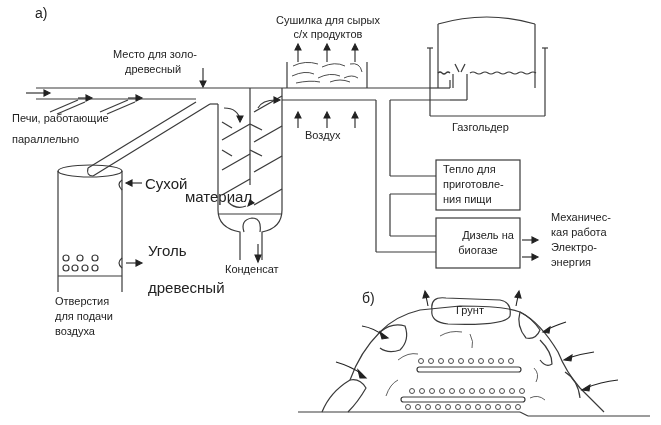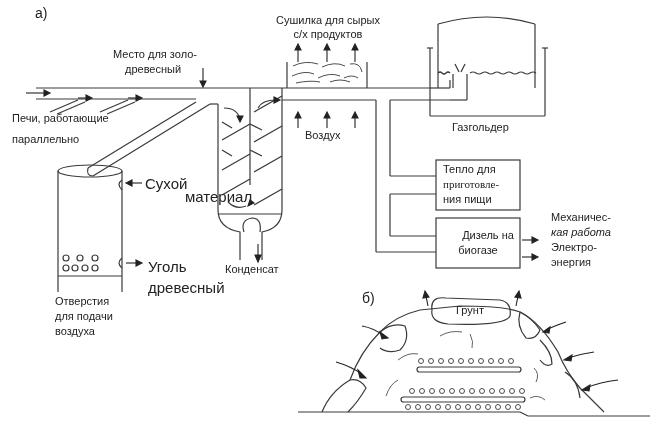--- a/index.html
+++ b/index.html
@@ -238,29 +238,29 @@
 <div class="lbl" style="left:113px;top:47px;">Место для золо-</div>
 <div class="lbl" style="left:125px;top:62px;">древесный</div>
 <div class="lbl ctr" style="left:258px;top:13px;width:140px;">Сушилка для сырых</div>
 <div class="lbl ctr" style="left:258px;top:27px;width:140px;">с/х продуктов</div>
 <div class="lbl" style="left:12px;top:111px;">Печи, работающие</div>
 <div class="lbl" style="left:12px;top:132px;">параллельно</div>
 <div class="lbl" style="left:305px;top:128px;">Воздух</div>
 <div class="lbl" style="left:452px;top:120px;">Газгольдер</div>
 <div class="lbl sm" style="left:145px;top:177px;">Сухой</div>
 <div class="lbl sm" style="left:145px;top:190px;padding-left:40px;">материал</div>
-<div class="lbl sm" style="left:148px;top:260px;">Уголь</div>
+<div class="lbl sm" style="left:148px;top:244px;">Уголь</div>
 <div class="lbl sm" style="left:148px;top:281px;">древесный</div>
 <div class="lbl" style="left:55px;top:294px;">Отверстия</div>
 <div class="lbl" style="left:55px;top:309px;">для подачи</div>
 <div class="lbl" style="left:55px;top:324px;">воздуха</div>
 <div class="lbl" style="left:225px;top:262px;">Конденсат</div>
 <div class="lbl" style="left:443px;top:162px;">Тепло для</div>
-<div class="lbl" style="left:443px;top:177px;font-family:Liberation Serif, serif;">приготовле-</div>
+<div class="lbl" style="left:443px;top:177px;">приготовле-</div>
 <div class="lbl" style="left:443px;top:192px;">ния пищи</div>
 <div class="lbl ctr" style="left:436px;top:228px;width:104px;">Дизель на</div>
 <div class="lbl ctr" style="left:436px;top:243px;width:84px;">биогазе</div>
 <div class="lbl" style="left:551px;top:210px;">Механичес-</div>
-<div class="lbl" style="left:551px;top:225px;font-style:italic;">кая работа</div>
+<div class="lbl" style="left:551px;top:225px;">кая работа</div>
 <div class="lbl" style="left:551px;top:240px;">Электро-</div>
 <div class="lbl" style="left:551px;top:255px;">энергия</div>
 <div class="lbl part" style="left:362px;top:291px;">б)</div>
 <div class="lbl" style="left:456px;top:303px;">Грунт</div>
 
 </body></html>

